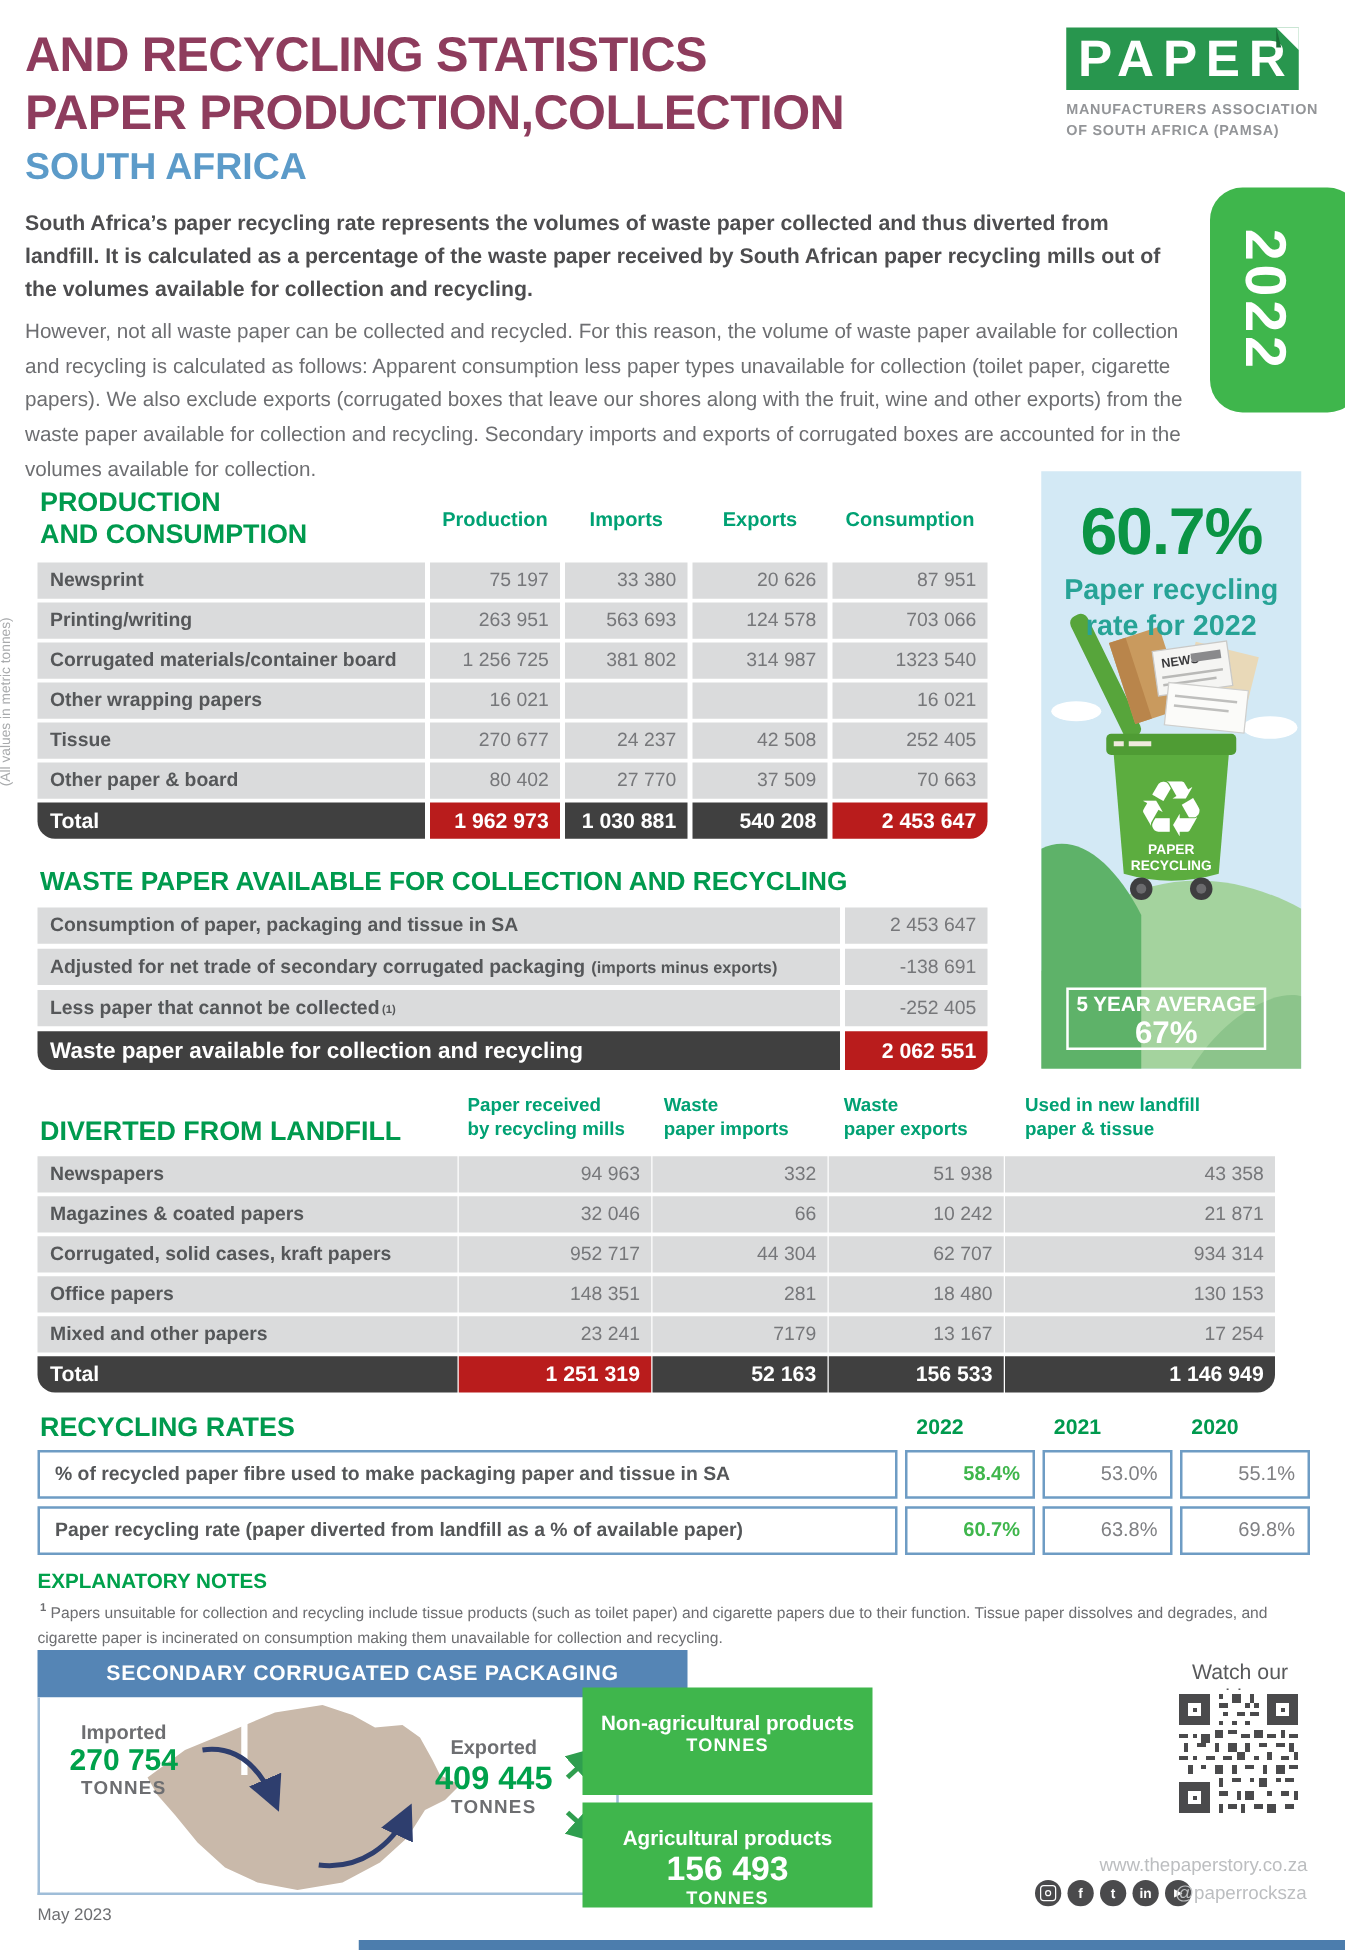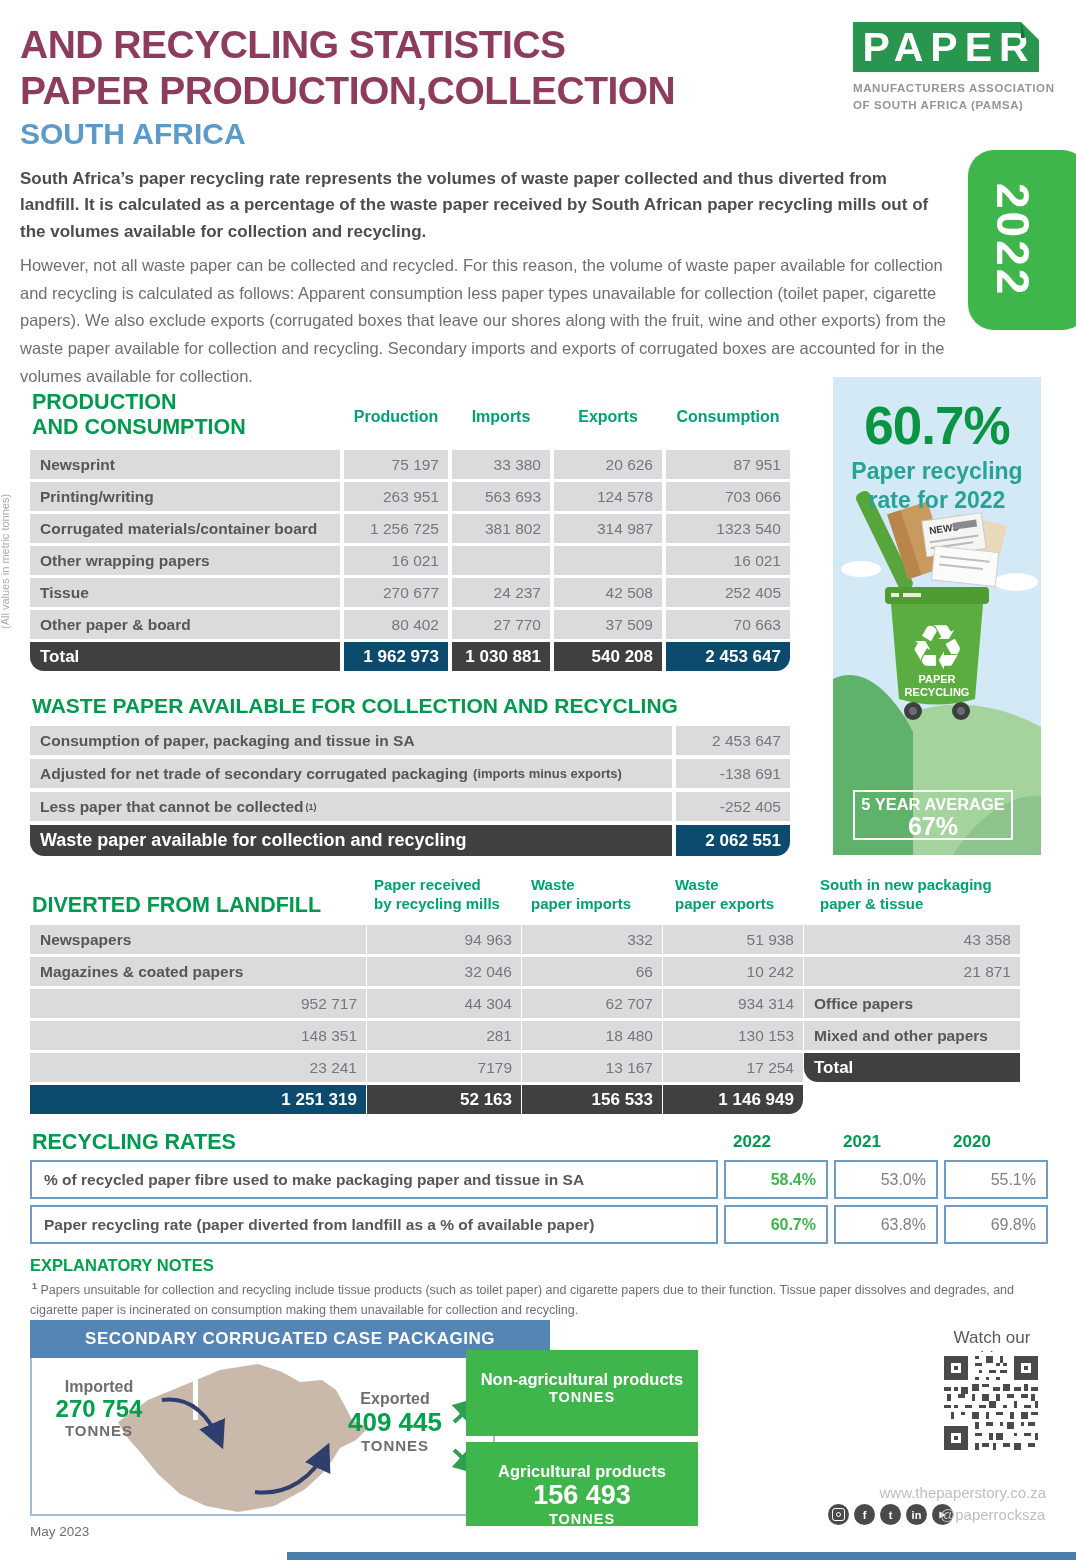--- a/index.html
+++ b/index.html
@@ -38,21 +38,21 @@
     line-height:1.68; }
 
   
   .sec-title { color:#009A4E; font-weight:800; font-size:21.5px; line-height:1.18; }
   .col-head { color:#00A173; font-weight:800; font-size:16px; }
   .grid { display:grid; }
   .cell { background:#DADBDC; display:flex; align-items:center; }
   .lblc { font-weight:700; color:#555759; font-size:15.5px; padding-left:10px; }
   .valc { justify-content:flex-end; padding-right:9px; color:#76777A; font-size:15.5px; }
   .tblue { background:#404040; color:#fff; font-weight:700; }
-  .tgreen { background:#0c4a6e; color:#fff; font-weight:700; }
+  .tgreen { background:#b91c1c; color:#fff; font-weight:700; }
   .tlabel { font-size:17px; padding-left:10px; display:flex; align-items:center;
     border-radius:0 0 0 14px; }
   .tval { display:flex; align-items:center; justify-content:flex-end;
     padding-right:9px; font-size:17px; }
   .rb { border-radius:0 0 14px 0; }
 
   .side-note { left:-1px; top:446px; height:230px; width:16px;
     writing-mode:vertical-rl; transform:rotate(180deg);
     font-size:11px; color:#A8AAAC; text-align:center; }
 
@@ -300,37 +300,38 @@
   </div>
   <div class="dhead" style="left:531px; top:876px;">
     <div>Waste</div>
       <div>paper imports</div>
   </div>
   <div class="dhead" style="left:675px; top:876px;">
     <div>Waste</div>
       <div>paper exports</div>
   </div>
   <div class="dhead" style="left:820px; top:876px;">
-    <div>South in new packaging</div>
+    <div>Used in new landfill</div>
       <div>paper &amp; tissue</div>
   </div>
 
   <div class="abs grid" id="div-grid">
     <div class="cell lblc">Newspapers</div>
     <div class="cell valc">94 963</div>
     <div class="cell valc">332</div>
     <div class="cell valc">51 938</div>
     <div class="cell valc">43 358</div>
 
     <div class="cell lblc">Magazines &amp; coated papers</div>
     <div class="cell valc">32 046</div>
     <div class="cell valc">66</div>
     <div class="cell valc">10 242</div>
     <div class="cell valc">21 871</div>
 
+    <div class="cell lblc">Corrugated, solid cases, kraft papers</div>
     <div class="cell valc">952 717</div>
     <div class="cell valc">44 304</div>
     <div class="cell valc">62 707</div>
     <div class="cell valc">934 314</div>
 
     <div class="cell lblc">Office papers</div>
     <div class="cell valc">148 351</div>
     <div class="cell valc">281</div>
     <div class="cell valc">18 480</div>
     <div class="cell valc">130 153</div>

